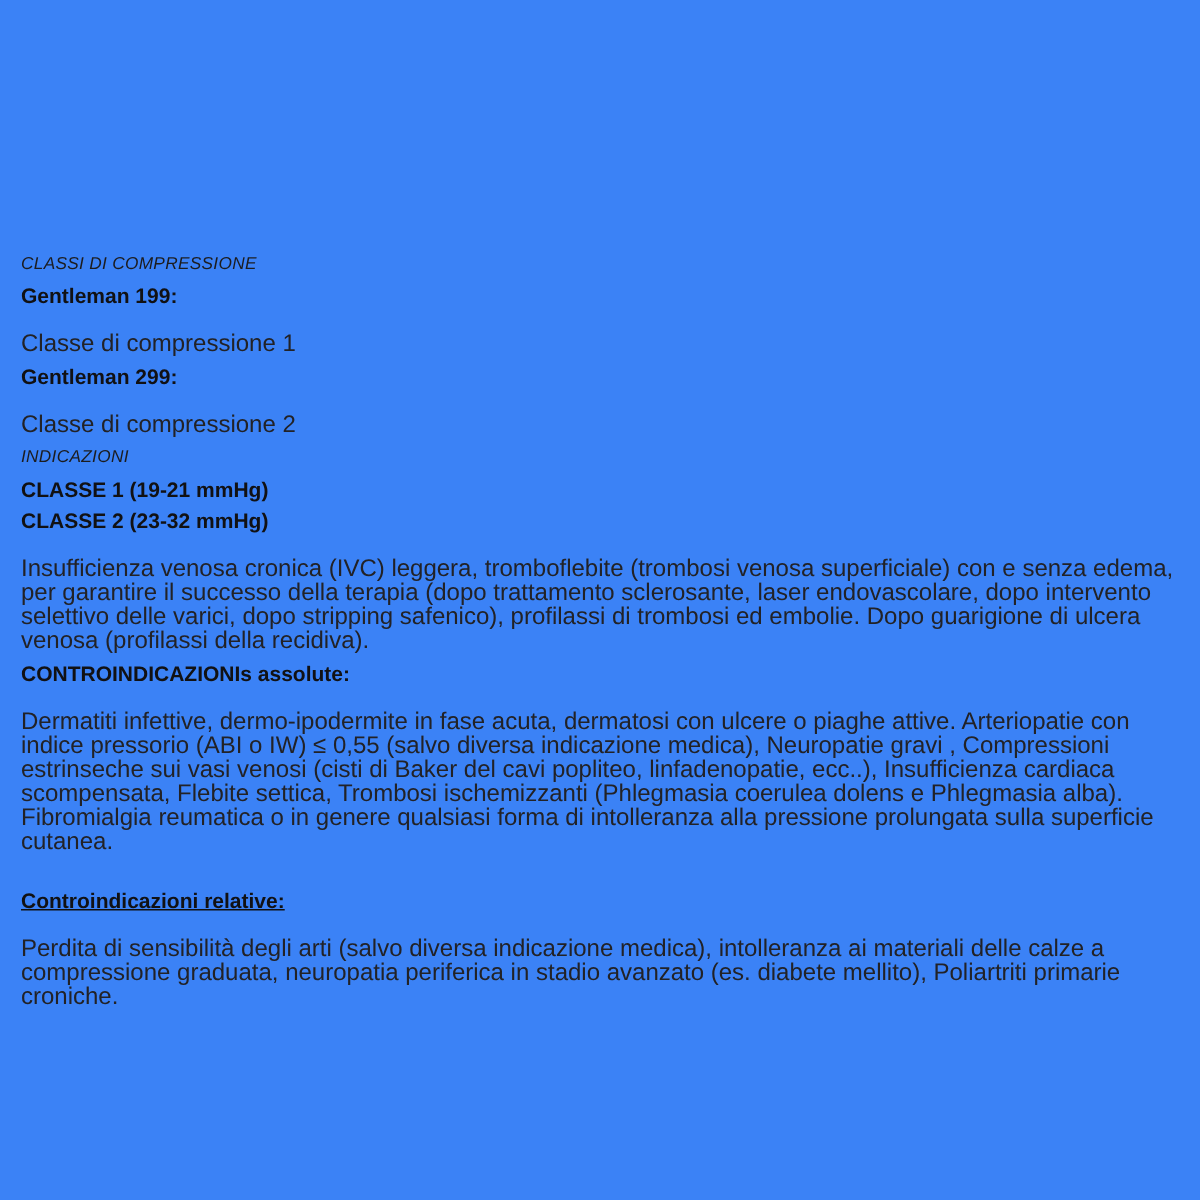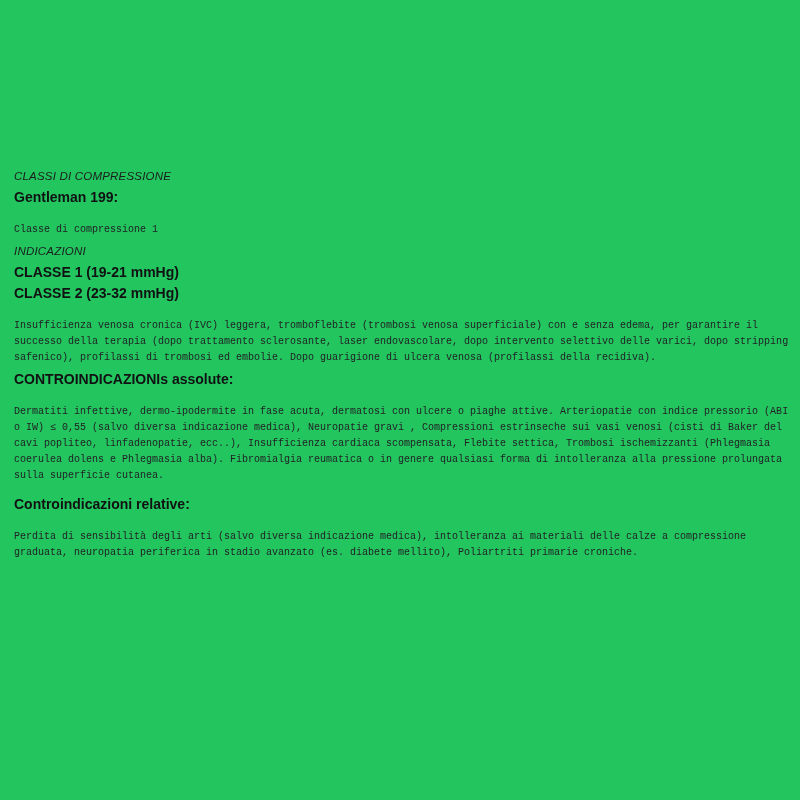--- a/index.html
+++ b/index.html
@@ -8,21 +8,21 @@
     height: 800px;
     background: #ffffff;
     font-family: "Liberation Sans", "DejaVu Sans", sans-serif;
     color: #1c1c1e;
     overflow: hidden;
   }
   .page {
     width: 800px;
     height: 800px;
     padding: 168px 11px 0 14px;
-    background: #22c55e;
+    background: #3b82f6;
   }
   .section { margin: 0; }
   .section-heading {
     font-style: italic;
     font-weight: 400;
     font-size: 11.5px;
     line-height: 16px;
     letter-spacing: 0.2px;
     color: #1c1c1e;
     margin: 0 0 5px 0;
@@ -32,40 +32,44 @@
   }
   .entry-label {
     font-weight: 700;
     font-size: 14px;
     line-height: 16px;
     color: #111113;
     margin: 0 0 5px 0;
   }
   .entry-text {
     font-weight: 400;
-    font-size: 10px;
+    font-size: 16px;
     line-height: 16px;
     color: #222226;
     margin: 17px 0 5px 0;
-    font-family: Liberation Mono, monospace;
   }
   .entry--spaced .entry-label {
-    margin-top: 12px;
+    margin-top: 22px;
+    text-decoration: underline;
   }
 </style>
 </head>
 <body>
 
 <div class="page">
 
   <div class="section">
     <div class="section-heading">CLASSI DI COMPRESSIONE</div>
     <div class="entry">
       <div class="entry-label">Gentleman 199:</div>
       <div class="entry-text">Classe di compressione 1</div>
+    </div>
+    <div class="entry">
+      <div class="entry-label">Gentleman 299:</div>
+      <div class="entry-text">Classe di compressione 2</div>
     </div>
   </div>
 
   <div class="section">
     <div class="section-heading">INDICAZIONI</div>
     <div class="entry">
       <div class="entry-label">CLASSE 1 (19-21 mmHg)</div>
     </div>
     <div class="entry">
       <div class="entry-label">CLASSE 2 (23-32 mmHg)</div>

